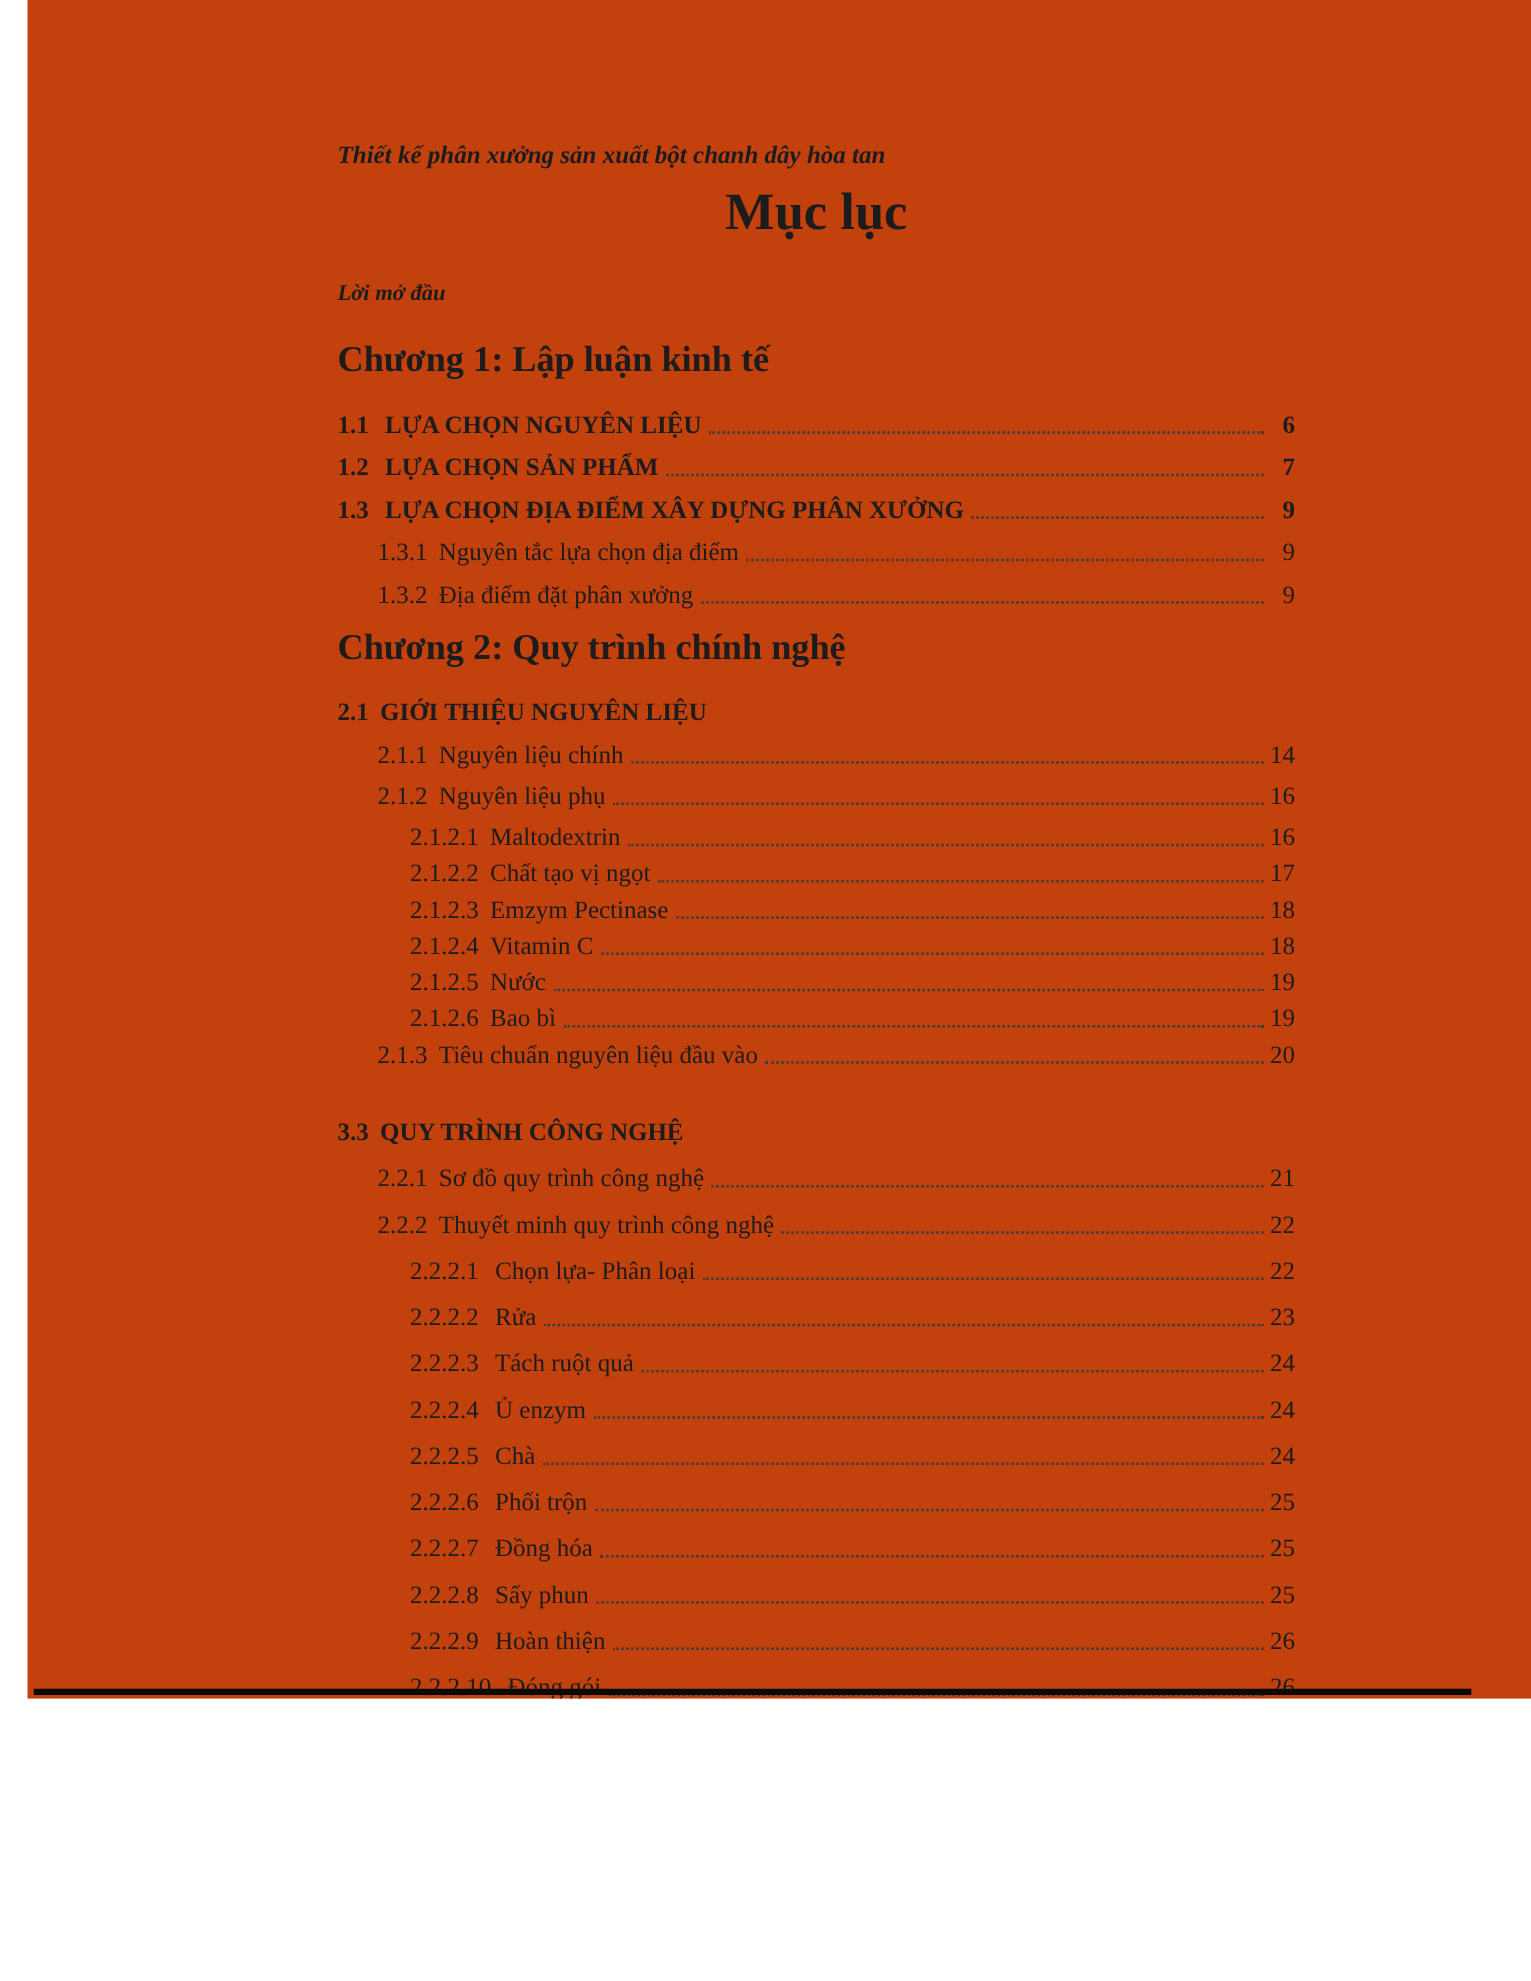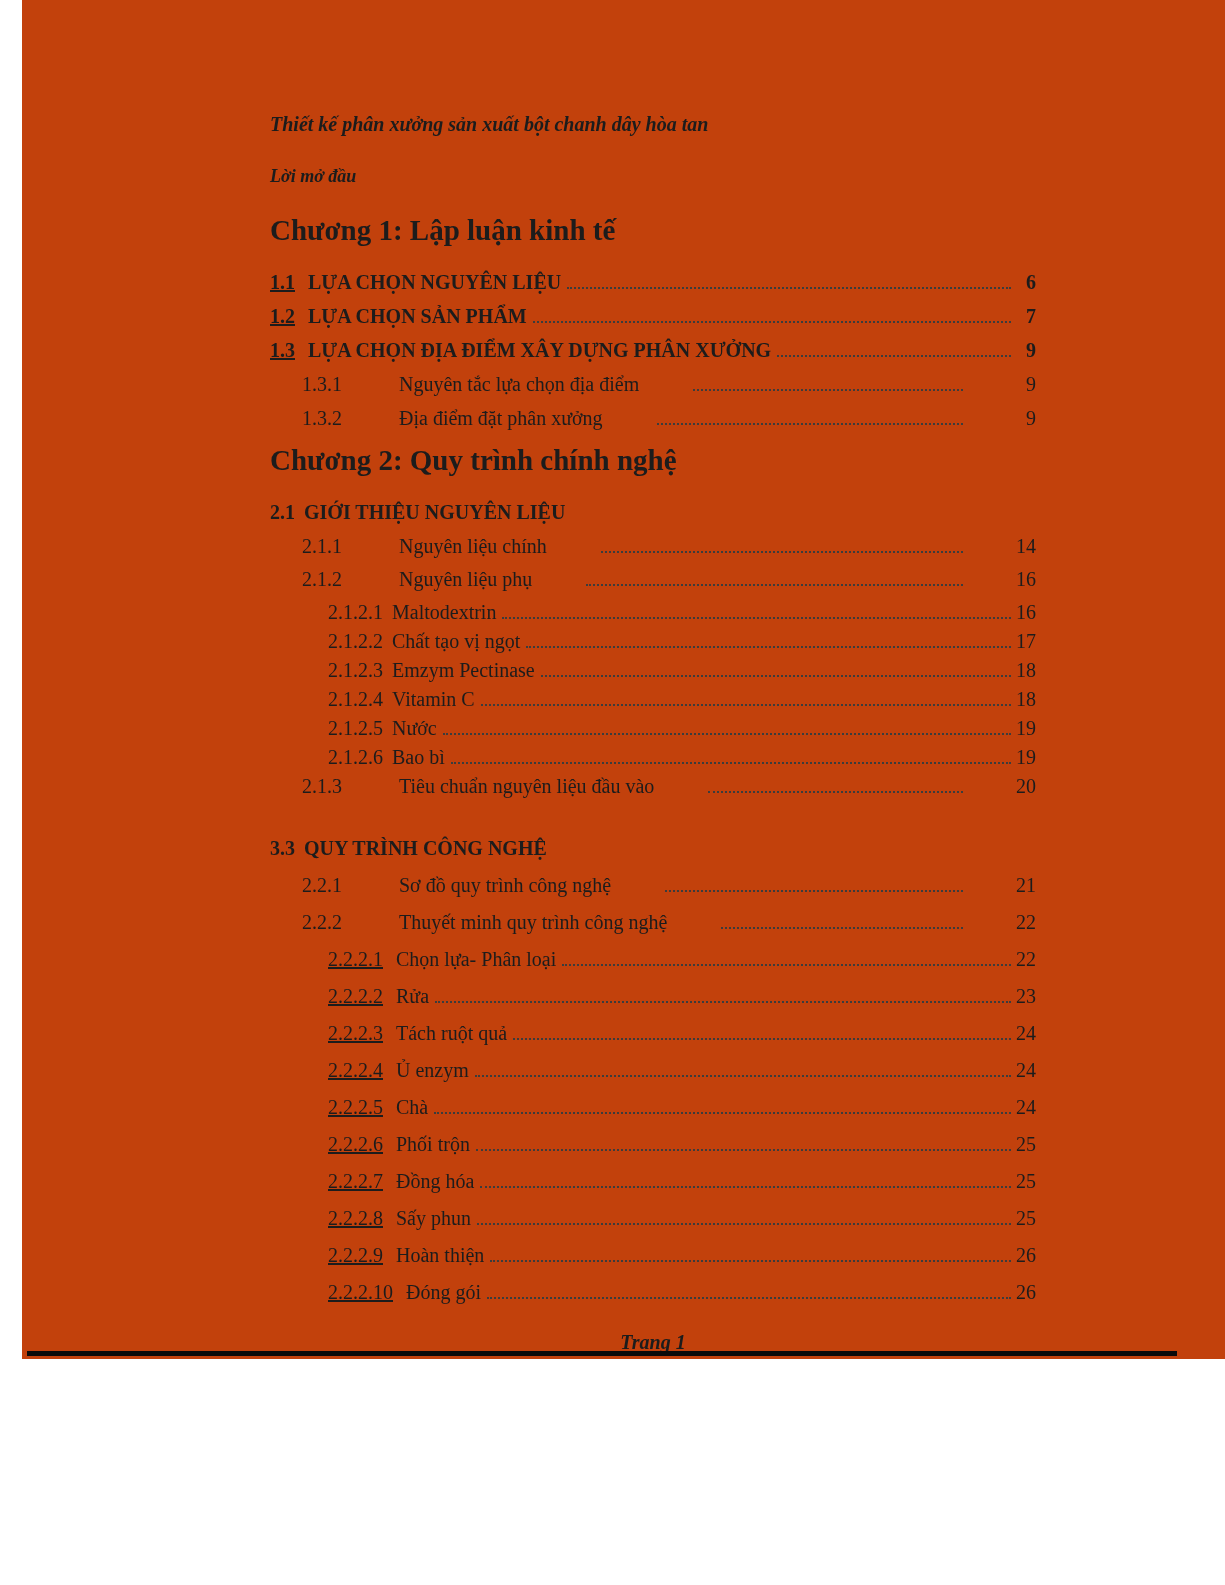--- a/index.html
+++ b/index.html
@@ -37,25 +37,25 @@
     font-size:29px;line-height:36px;
     font-weight:bold;
   }
   .ch1-heading{margin-top:20px;}
   .ch2-heading{margin-top:12px;}
   .row{
     display:flex;align-items:flex-end;
     font-size:20px;line-height:24px;
   }
   .bold{font-weight:bold;}
-  .lvl2{margin-left:32px;gap:48px;}
+  .lvl2{margin-left:32px;}
   .lvl3{margin-left:58px;}
   .num{white-space:nowrap;}
   .gap-sm .num{margin-right:9px;}
-  .gap-md .num{margin-right:13px;text-decoration:underline;}
+  .gap-md .num{margin-right:13px;}
   .leader{
     flex:1;min-width:18px;
     border-bottom:2.5px dotted #3c3c3c;
     margin:0 3px 5px 6px;
   }
   .pg{min-width:22px;text-align:right;white-space:nowrap;}
   .ch1-list{margin-top:22px;}
   .ch1-list .row{margin-bottom:10px;}
   .sec-heading{margin-top:22px;}
   .sec21-lvl2a{margin-top:10px;}
@@ -79,20 +79,21 @@
   }
 </style>
 </head>
 <body>
 
 <div class="page">
   <div class="content">
 
     <div class="running-header">Thiết kế phân xưởng sản xuất bột chanh dây hòa tan</div>
 
+    <div class="doc-title">Mục lục</div>
 
     <div class="intro-label">Lời mở đầu</div>
 
     <div class="chapter-heading ch1-heading">Chương 1: Lập luận kinh tế</div>
 
     <div class="ch1-list">
       <div class="row bold gap-md">
         <span class="num">1.1</span>
         <span class="lbl">LỰA CHỌN NGUYÊN LIỆU</span>
         <span class="leader"></span>

